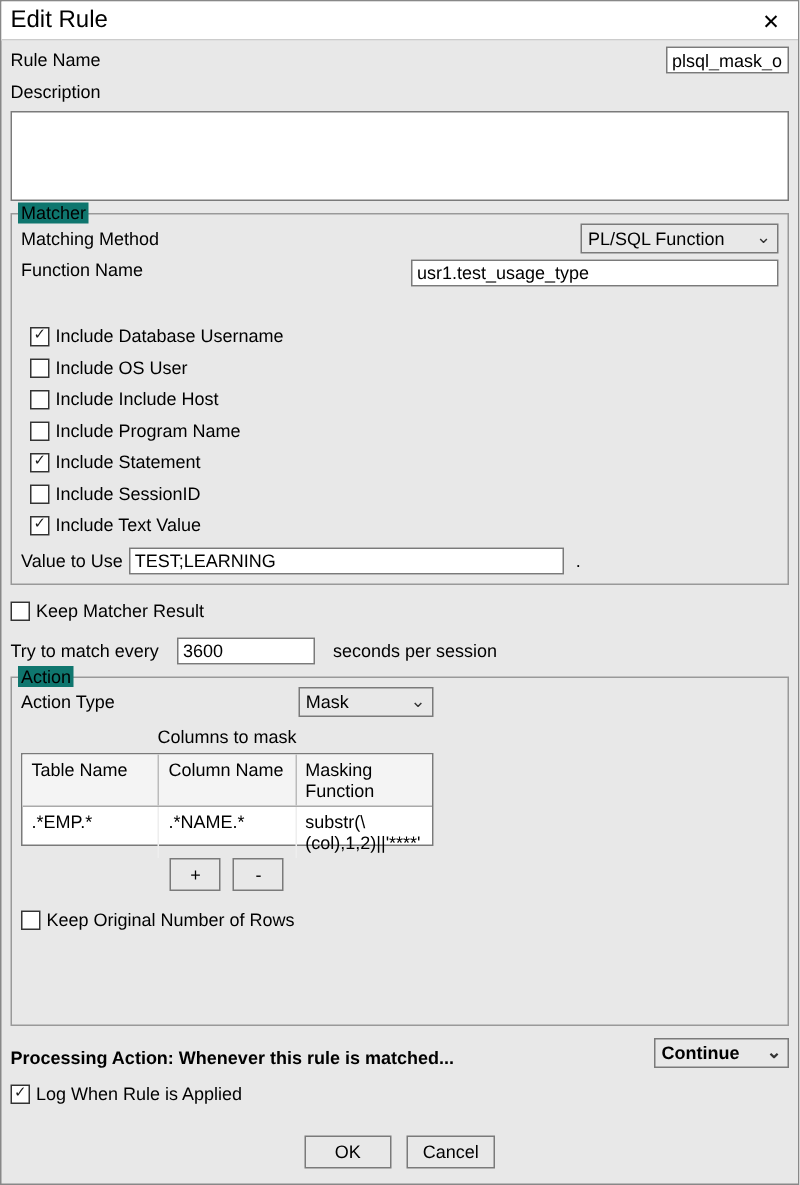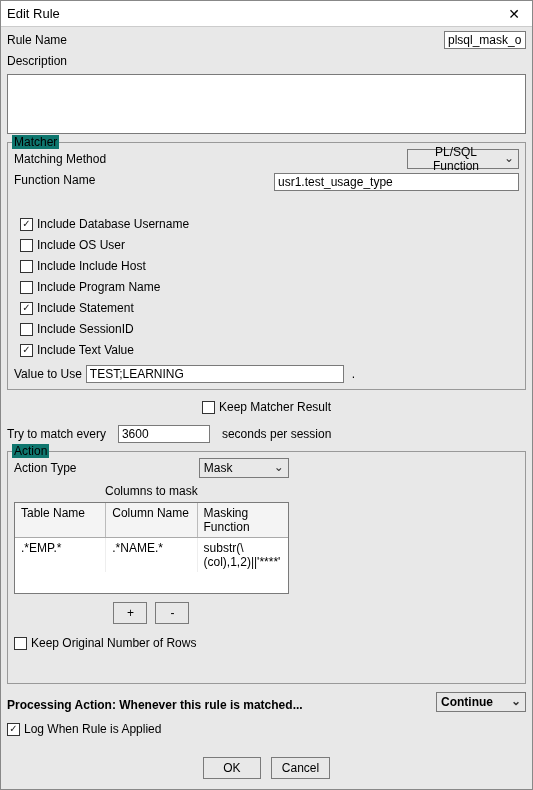--- a/index.html
+++ b/index.html
@@ -24,21 +24,21 @@
     .titlebar {
       height: 26px;
       background: #fff;
       border-bottom: 1px solid #ccc;
       display: flex;
       align-items: center;
       justify-content: space-between;
       padding: 0 6px;
     }
     .titlebar-title {
-      font-size: 13px;
+      font-size: 16px;
     }
     .close-btn {
       width: 24px;
       height: 20px;
       display: flex;
       align-items: center;
       justify-content: center;
       font-size: 14px;
       cursor: pointer;
     }
@@ -154,25 +154,24 @@
     .checkbox.checked::before {
       content: "✓";
     }
     .value-row {
       display: flex;
       align-items: center;
       gap: 4px;
       margin-top: 6px;
     }
     .value-input {
-      width: 258px;
+      width: 290px;
     }
     .keep-row {
       margin-top: 6px;
-      justify-content: center;
     }
     .try-row {
       display: flex;
       align-items: center;
       gap: 12px;
       margin-top: 4px;
     }
     .interval-input {
       width: 92px;
     }
@@ -183,21 +182,21 @@
       margin-bottom: 4px;
     }
     .cols-header {
       text-align: center;
       margin: 2px 0 4px 0;
     }
     .table {
       border: 1px solid #7a7a7a;
       background: #fff;
       width: 100%;
-      height: 92px;
+      height: 62px;
     }
     .table-header {
       display: flex;
       border-bottom: 1px solid #aaa;
       background: #f4f4f4;
     }
     .th {
       padding: 3px 6px;
       border-right: 1px solid #bbb;
       flex: 1;
@@ -288,21 +287,21 @@
     <div class="row">
       <span class="label">Description</span>
     </div>
     <textarea class="desc-area" style=""></textarea>
 
     <div class="group">
       <span class="group-title">Matcher</span>
 
       <div class="matcher-row1">
         <span class="label">Matching Method</span>
-        <span class="select" style="width:112px">
+        <span class="select" style="width:132px">
           <span>PL/SQL Function</span>
         </span>
       </div>
 
       <div class="funcname-row">
         <span class="label">Function Name</span>
         <input class="text-input funcname-input" value="usr1.test_usage_type" style="">
       </div>
 
       <div class="checkbox-row">

